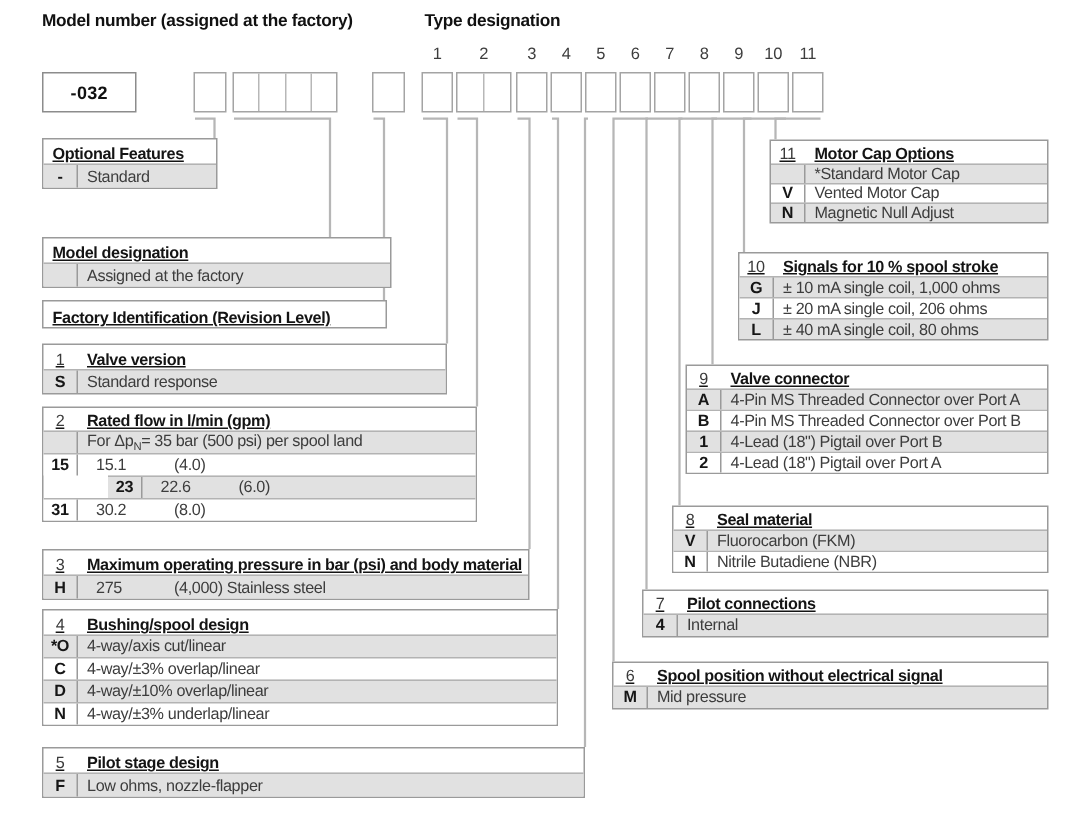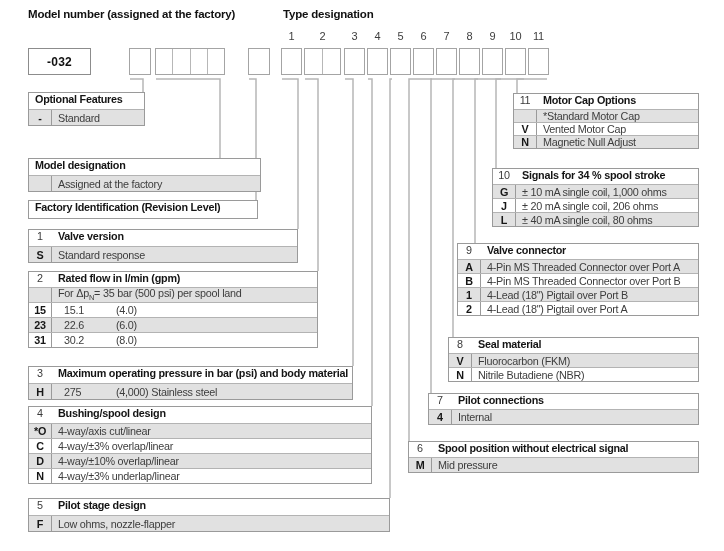--- a/index.html
+++ b/index.html
@@ -22,22 +22,22 @@
   }
   .tbox.model-num-box{border-color:#8c8c8c;font-weight:bold;font-size:12px;color:#111;letter-spacing:0.2px;}
   .tbox .cell{flex:1;height:100%;border-left:1px solid #b7b7b7;box-sizing:border-box;}
   .tbox .cell:first-child{border-left:none;}
   #lines{position:absolute;left:0;top:0;pointer-events:none;}
   .section{
     position:absolute;box-sizing:border-box;border:1px solid #9a9a9a;
     background:#fff;font-size:10.8px;letter-spacing:-0.25px;
   }
   .sec-header{
-    display:flex;align-items:flex-start;box-sizing:border-box;
-    font-weight:bold;color:#141414;white-space:nowrap;
+    display:flex;align-items:flex-end;box-sizing:border-box;
+    font-weight:bold;color:#141414;white-space:nowrap;text-decoration:underline;
   }
   .sec-num{
     width:22px;flex:none;text-align:center;font-weight:normal;color:#3a3a3a;
   }
   .sec-title{padding-left:7px;}
   .sec-title.noindent{padding-left:6px;}
   .row{
     display:flex;align-items:center;box-sizing:border-box;
     border-top:1px solid #b3b3b3;white-space:nowrap;
   }
@@ -153,21 +153,21 @@
         </div>
         <div class="row gray" style="height: 15px;">
           <span class="row-key"></span>
           <span class="row-desc"><span>For Δp</span><sub>N</sub><span>= 35 bar (500 psi) per spool land</span></span>
         </div>
         <div class="row white" style="height: 15px;">
           <span class="row-key">15</span>
           <span class="row-val">15.1</span>
           <span class="row-desc" style="padding-left: 0px;">(4.0)</span>
         </div>
-        <div class="row gray" style="height: 15px;">
+        <div class="row gray" style="height: 15px; margin-left: 43px;">
           <span class="row-key">23</span>
           <span class="row-val">22.6</span>
           <span class="row-desc" style="padding-left: 0px;">(6.0)</span>
         </div>
         <div class="row white" style="height: 15px;">
           <span class="row-key">31</span>
           <span class="row-val">30.2</span>
           <span class="row-desc" style="padding-left: 0px;">(8.0)</span>
         </div>
       </div>
@@ -266,21 +266,21 @@
           <span class="row-desc">4-Lead (18") Pigtail over Port B</span>
         </div>
         <div class="row white" style="height: 14px;">
           <span class="row-key">2</span>
           <span class="row-desc">4-Lead (18") Pigtail over Port A</span>
         </div>
       </div>
       <div class="section" style="left: 492px; top: 168px; width: 207px;">
         <div class="sec-header" style="height: 15px;">
           <span class="sec-num">10</span>
-          <span class="sec-title">Signals for 34 % spool stroke</span>
+          <span class="sec-title">Signals for 10 % spool stroke</span>
         </div>
         <div class="row gray" style="height: 14px;">
           <span class="row-key">G</span>
           <span class="row-desc">± 10 mA single coil, 1,000 ohms</span>
         </div>
         <div class="row white" style="height: 14px;">
           <span class="row-key">J</span>
           <span class="row-desc">± 20 mA single coil, 206 ohms</span>
         </div>
         <div class="row gray" style="height: 14px;">

